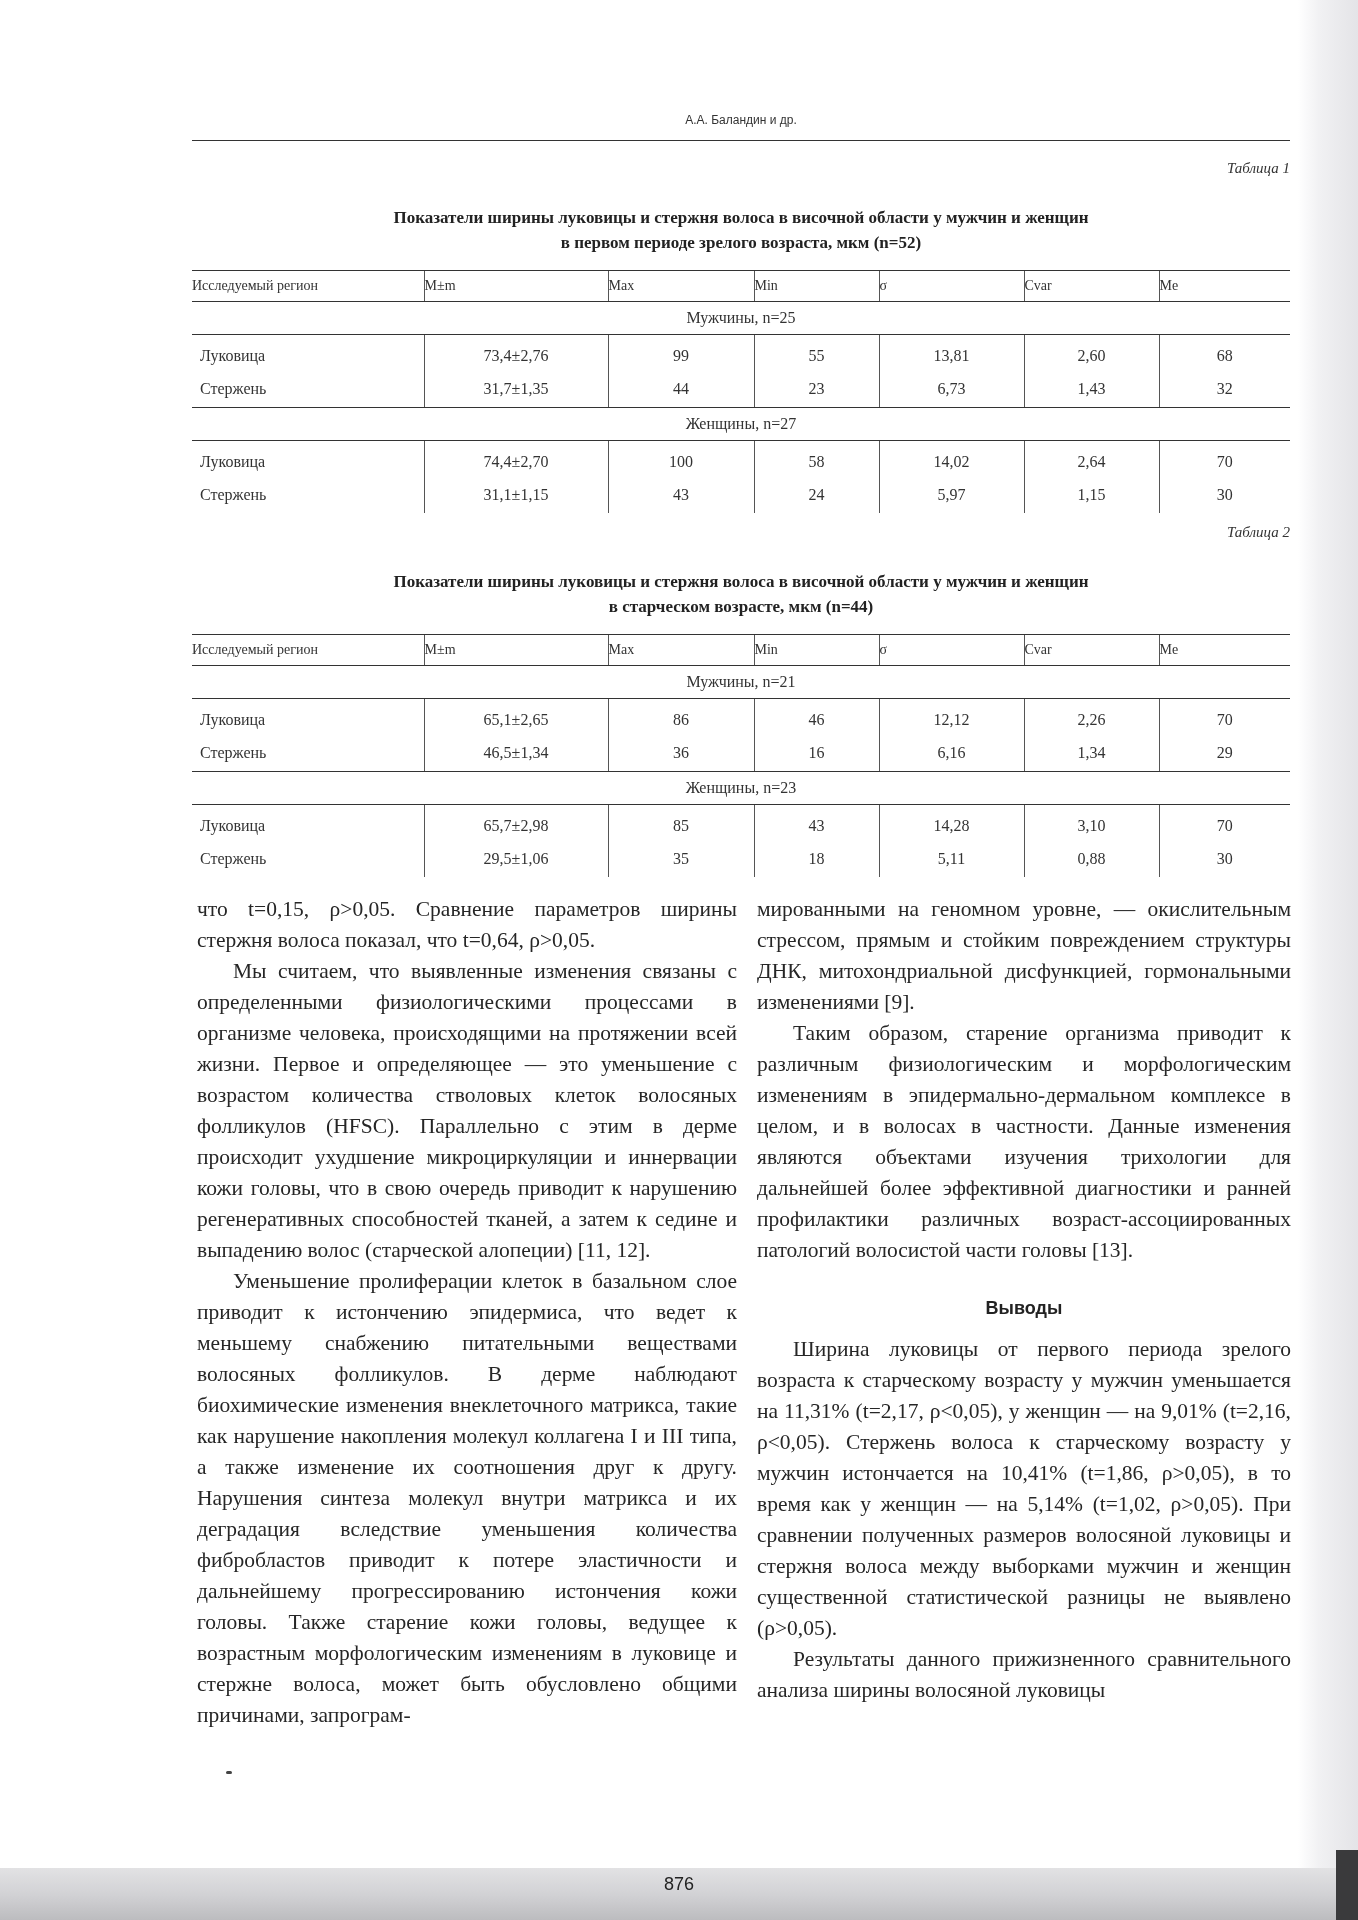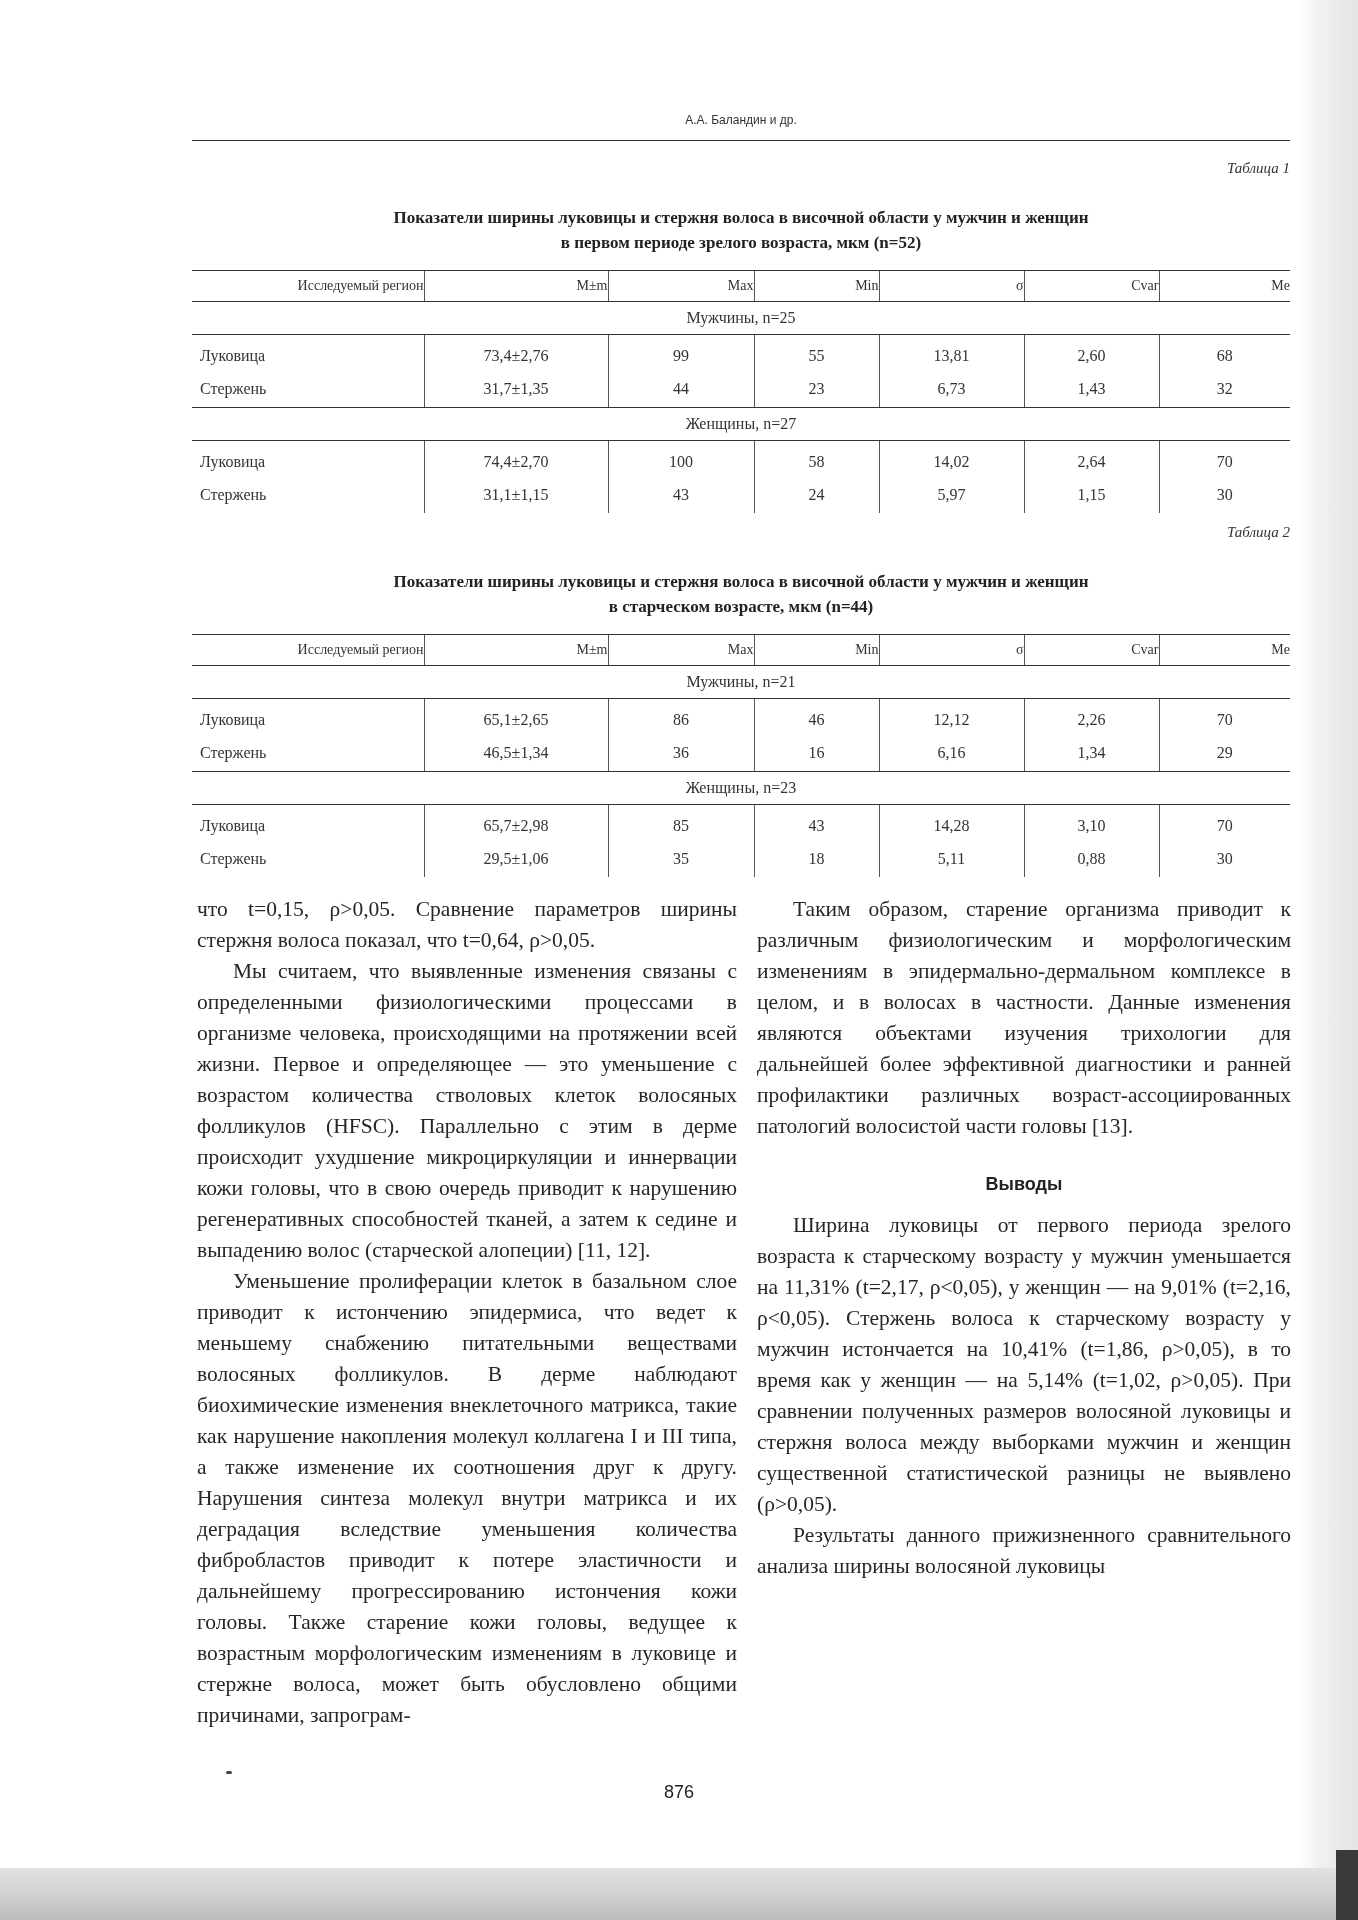--- a/index.html
+++ b/index.html
@@ -32,21 +32,21 @@
     position: absolute; left: 192px; width: 1098px; text-align: center;
     font-weight: bold; font-size: 17px; line-height: 25px; color: #222;
   }
   table.data {
     position: absolute; left: 192px; width: 1098px; border-collapse: collapse;
     font-size: 16px; color: #333;
   }
   table.data th {
     font-weight: normal; font-size: 14px; height: 30px;
     border-top: 1.5px solid #333; border-bottom: 1.5px solid #333;
-    border-left: 1px solid #555; text-align: right; padding: 0;
+    border-left: 1px solid #555; text-align: left; padding: 0;
   }
   table.data th:first-child { border-left: none; }
   table.data td { text-align: center; height: 33px; padding: 0; border-left: 1px solid #555; }
   table.data td:first-child { text-align: left; padding-left: 8px; border-left: none; }
   table.data tr.group td {
     height: 32px; border-left: none; text-align: center;
     border-bottom: 1.5px solid #333; padding: 0;
   }
   table.data tr.first td { padding-top: 4px; }
   table.data tr.last td { padding-bottom: 2px; }
@@ -62,21 +62,21 @@
   .col.left { left: 197px; }
   .col.right { left: 757px; width: 534px; }
   .col p { margin: 0; text-indent: 0; }
   .col p.ind { text-indent: 36px; }
   .col h3 {
     margin: 30px 0 14px 0; text-align: center;
     font-family: "Liberation Sans", "DejaVu Sans", sans-serif; font-weight: bold; font-size: 18px;
     line-height: 24px; color: #222;
   }
   .page-num {
-    position: absolute; top: 1782px; left: 0; width: 1358px; text-align: center;
+    position: absolute; top: 1874px; left: 0; width: 1358px; text-align: center;
     font-family: "Liberation Sans", "DejaVu Sans", sans-serif; font-size: 18px; color: #222;
   }
   .speck { position: absolute; width: 6px; height: 3px; background: #444; border-radius: 2px; }
 </style>
 </head>
 <body>
 
 <div class="edge-right"></div>
 <div class="edge-bottom"></div>
 <div class="edge-corner"></div>
@@ -228,20 +228,21 @@
   </tbody>
 </table>
 
 <div class="col left">
   <p>что t=0,15, ρ&gt;0,05. Сравнение параметров ширины стержня волоса показал, что t=0,64, ρ&gt;0,05.</p>
   <p class="ind">Мы считаем, что выявленные изменения связаны с определенными физиологическими процессами в организме человека, происходящими на протяжении всей жизни. Первое и определяющее — это уменьшение с возрастом количества стволовых клеток волосяных фолликулов (HFSC). Параллельно с этим в дерме происходит ухудшение микроциркуляции и иннервации кожи головы, что в свою очередь приводит к нарушению регенеративных способностей тканей, а затем к седине и выпадению волос (старческой алопеции) [11, 12].</p>
   <p class="ind">Уменьшение пролиферации клеток в базальном слое приводит к истончению эпидермиса, что ведет к меньшему снабжению питательными веществами волосяных фолликулов. В дерме наблюдают биохимические изменения внеклеточного матрикса, такие как нарушение накопления молекул коллагена I и III типа, а также изменение их соотношения друг к другу. Нарушения синтеза молекул внутри матрикса и их деградация вследствие уменьшения количества фибробластов приводит к потере эластичности и дальнейшему прогрессированию истончения кожи головы. Также старение кожи головы, ведущее к возрастным морфологическим изменениям в луковице и стержне волоса, может быть обусловлено общими причинами, запрограм-</p>
 </div>
 
 <div class="col right">
+  <p>мированными на геномном уровне, — окислительным стрессом, прямым и стойким повреждением структуры ДНК, митохондриальной дисфункцией, гормональными изменениями [9].</p>
   <p class="ind">Таким образом, старение организма приводит к различным физиологическим и морфологическим изменениям в эпидермально-дермальном комплексе в целом, и в волосах в частности. Данные изменения являются объектами изучения трихологии для дальнейшей более эффективной диагностики и ранней профилактики различных возраст-ассоциированных патологий волосистой части головы [13].</p>
   <h3>Выводы</h3>
   <p class="ind">Ширина луковицы от первого периода зрелого возраста к старческому возрасту у мужчин уменьшается на 11,31% (t=2,17, ρ&lt;0,05), у женщин — на 9,01% (t=2,16, ρ&lt;0,05). Стержень волоса к старческому возрасту у мужчин истончается на 10,41% (t=1,86, ρ&gt;0,05), в то время как у женщин — на 5,14% (t=1,02, ρ&gt;0,05). При сравнении полученных размеров волосяной луковицы и стержня волоса между выборками мужчин и женщин существенной статистической разницы не выявлено (ρ&gt;0,05).</p>
   <p class="ind">Результаты данного прижизненного сравнительного анализа ширины волосяной луковицы</p>
 </div>
 
 <span class="speck" style="left:226px; top:1771px;"></span>
 
 <div class="page-num">876</div>
 

